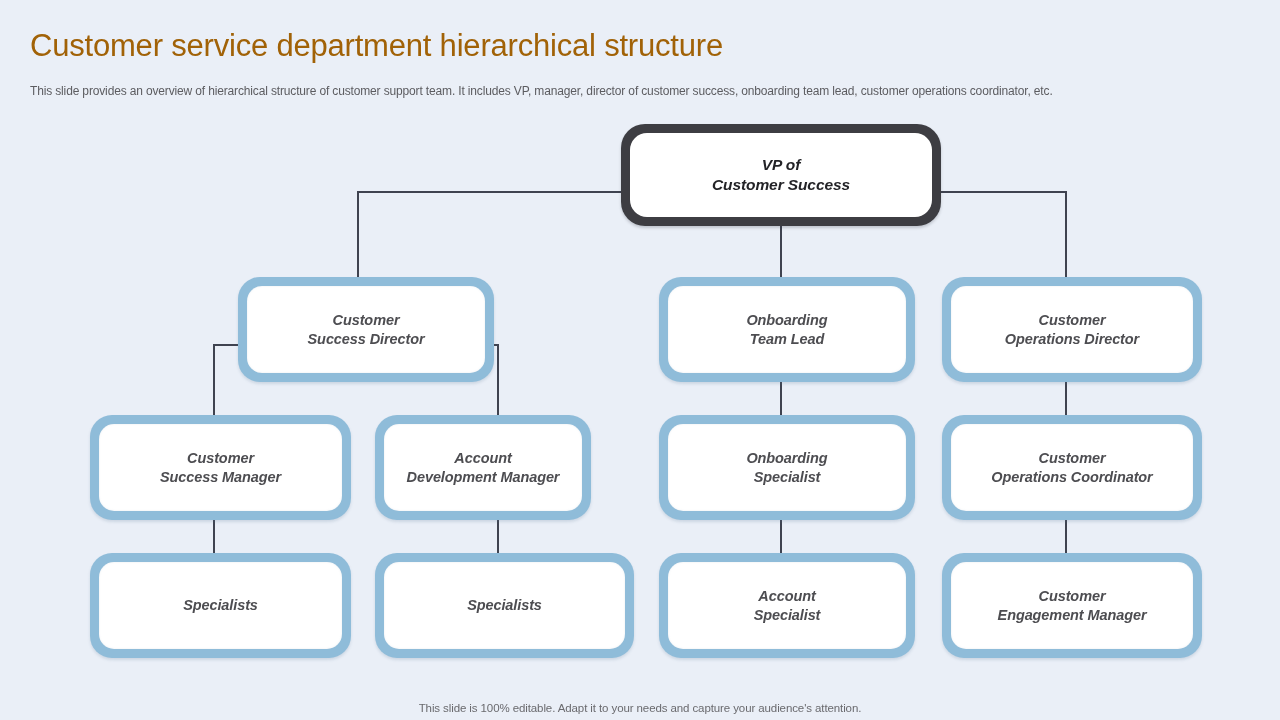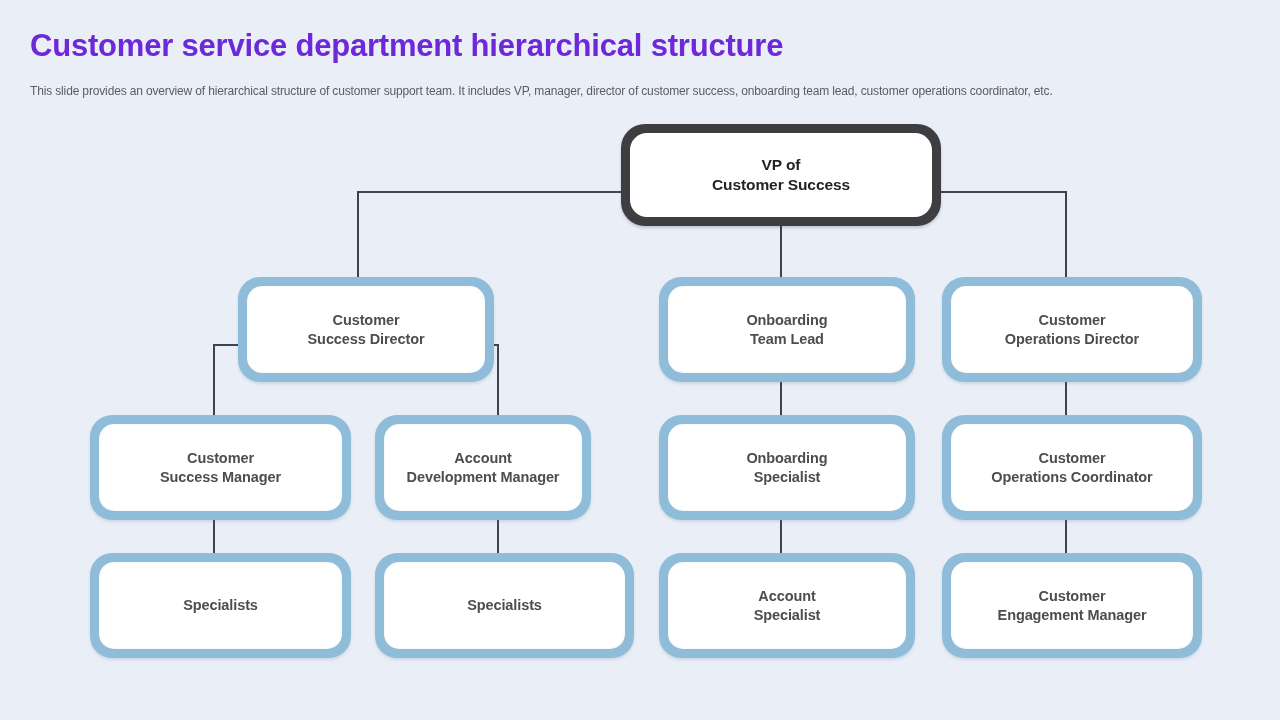--- a/index.html
+++ b/index.html
@@ -20,22 +20,22 @@
     width: 1280px;
     height: 720px;
   }
 
   
   #page-title {
     position: absolute;
     left: 30px;
     top: 28px;
     font-size: 31px;
-    font-weight: bold;
-    color: #6d28d9;
+    font-weight: normal;
+    color: #a16207;
     letter-spacing: -0.2px;
     white-space: nowrap;
   }
   #page-subtitle {
     position: absolute;
     left: 30px;
     top: 84px;
     font-size: 12px;
     color: #5c5c60;
     white-space: nowrap;
@@ -65,20 +65,21 @@
 
   
   .node {
     position: absolute;
     box-sizing: border-box;
     border-radius: 22px;
     display: flex;
     align-items: center;
     justify-content: center;
     text-align: center;
+    font-style: italic;
   }
   .node .node-label {
     font-size: 14.5px;
     font-weight: bold;
     line-height: 19px;
     white-space: pre-line;
     letter-spacing: -0.1px;
   }
 
   
@@ -231,14 +232,15 @@
     </div>
   </div>
 
   <div class="node branch" style="left:936px; top:553px; width:260px; height:105px;">
     <div class="node-inner">
       <span class="node-label">Customer
 Engagement Manager</span>
     </div>
   </div>
 
+  <div id="footer-note">This slide is 100% editable. Adapt it to your needs and capture your audience's attention.</div>
 
 </div>
 
 </body></html>

